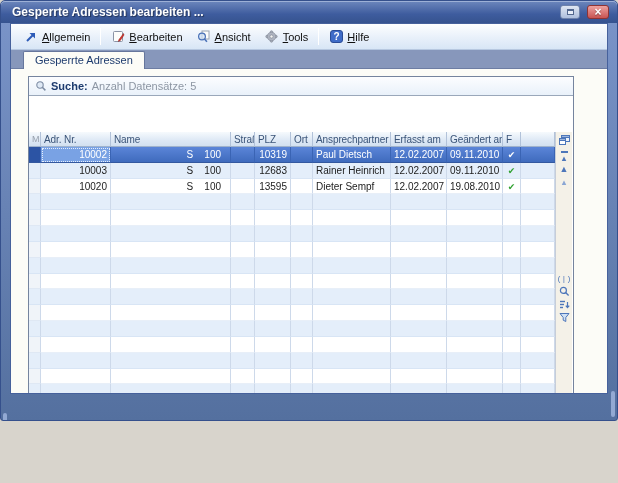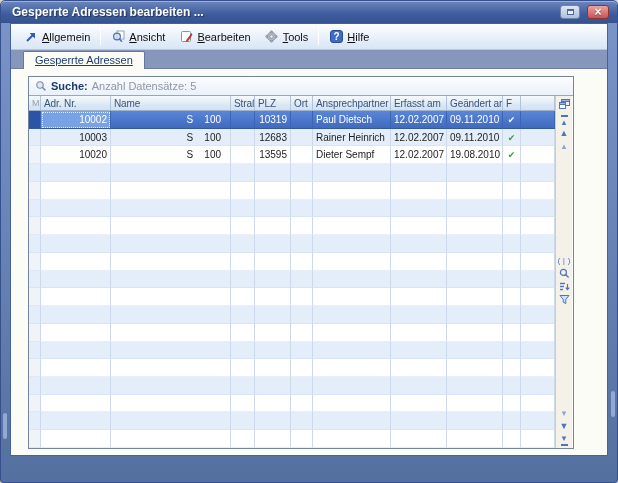--- a/index.html
+++ b/index.html
@@ -1,18 +1,18 @@
 <!DOCTYPE html>
 <html><head>
 <meta charset="utf-8">
 <style>
   html,body{margin:0;padding:0;background:#d8d4cc;font-family:"Liberation Sans","DejaVu Sans",sans-serif;}
   *{box-sizing:border-box;}
 
-  .window{position:relative;width:618px;height:483px;margin:0;
+  .window{position:relative;width:618px;height:421px;margin:0;
     background:linear-gradient(#7b95ca,#54709f);border:1px solid #35508c;
     border-radius:5px 5px 3px 3px;overflow:hidden;}
 
   
   .titlebar{position:absolute;left:0;top:0;right:0;height:22px;
     background:linear-gradient(#6d87bd,#3e5c9e 60%,#36538f);
     display:flex;align-items:center;padding:0 8px 0 11px;border-radius:4px 4px 0 0;
     box-shadow:inset 0 1px 0 #9db0d6;}
   .title{color:#fff;font-size:12px;font-weight:bold;text-shadow:1px 1px 1px rgba(0,0,0,.45);
     flex:1;white-space:nowrap;overflow:hidden;}
@@ -33,28 +33,28 @@
   .mitem{display:flex;align-items:center;gap:4px;padding:3px 7px;font-size:11px;color:#101010;cursor:pointer;border-radius:2px;}
   .mlabel{display:inline-block;}
   .mlabel::first-letter{text-decoration:underline;}
   .msep{width:1px;height:17px;background:#b9c6d8;border-right:1px solid #fff;margin:0 3px;}
   .micon{width:14px;height:13px;display:flex;align-items:center;justify-content:center;}
 
   
   .tabstrip{height:19px;background:#8797bb;flex:0 0 19px;display:flex;align-items:flex-end;
     padding-left:12px;border-bottom:1px solid #6d7da3;}
   .tab{background:#fcfcf7;border:1px solid #66769c;border-bottom:none;border-radius:2px 2px 0 0;
-    font-size:11px;color:#1d3b6e;padding:2px 11px 3px;margin-bottom:-1px;cursor:pointer;position:relative;z-index:2;text-decoration:underline;}
+    font-size:11px;color:#1d3b6e;padding:2px 11px 3px;margin-bottom:-1px;cursor:pointer;position:relative;z-index:2;}
 
   
   .page{flex:1;background:#fcfcf7;position:relative;}
 
   
   .panel{position:absolute;left:17px;top:7px;width:546px;height:373px;
-    border:1px solid #75849e;background:#fff;display:flex;flex-direction:column;}
+    border:1px solid #75849e;background:#fff;display:flex;flex-direction:column;gap:36px;}
 
   .searchrow{flex:0 0 19px;height:19px;background:linear-gradient(#fcfdff,#e9f1fa);
     border-bottom:1px solid #9aa7ba;display:flex;align-items:center;padding:0 6px;gap:4px;}
   .searchrow .slabel{font-size:11px;font-weight:bold;color:#1d3b6e;}
   .searchinput{flex:1;border:none;background:transparent;outline:none;font-size:11px;
     font-style:italic;color:#555;font-family:inherit;padding:0;}
   .searchinput::placeholder{color:#99a3b0;font-style:italic;opacity:1;}
   .count{font-size:11px;color:#8d96a3;white-space:nowrap;}
 
   .gridwrap{flex:1;display:flex;overflow:hidden;}
@@ -121,35 +121,35 @@
               <path d="M2 10 L9 3" stroke="#2e5cb8" stroke-width="2" fill="none"></path>
               <path d="M4.5 2 L10 2 L10 7.5 Z" fill="#2e5cb8"></path>
             </svg>
         </span>
         <span class="mlabel">Allgemein</span>
       </div>
       <div class="msep"></div>
       <div class="mitem">
         <span class="micon">
           <svg width="13" height="13" viewBox="0 0 13 13">
+              <rect x="1.5" y="1.5" width="9" height="10" rx="1" fill="#fdfdfb" stroke="#8a93a5"></rect>
+              <path d="M11.5 3.5 L7 9.5 L6.3 11.5 L8.3 10.5 L12 5 Z" fill="#d9342b" stroke="#8e1f1a" stroke-width=".5"></path>
+            </svg>
+        </span>
+        <span class="mlabel">Bearbeiten</span>
+      </div>
+      <div class="mitem">
+        <span class="micon">
+          <svg width="13" height="13" viewBox="0 0 13 13">
               <rect x="5" y="1" width="7" height="8" fill="#fdfdfb" stroke="#9aa3b2"></rect>
               <circle cx="5" cy="6.5" r="3.4" fill="#cfe0f4" fill-opacity=".7" stroke="#4a72b8" stroke-width="1.2"></circle>
               <line x1="7.4" y1="9" x2="10" y2="11.8" stroke="#4a72b8" stroke-width="1.6"></line>
             </svg>
         </span>
         <span class="mlabel">Ansicht</span>
-      </div>
-      <div class="mitem">
-        <span class="micon">
-          <svg width="13" height="13" viewBox="0 0 13 13">
-              <rect x="1.5" y="1.5" width="9" height="10" rx="1" fill="#fdfdfb" stroke="#8a93a5"></rect>
-              <path d="M11.5 3.5 L7 9.5 L6.3 11.5 L8.3 10.5 L12 5 Z" fill="#d9342b" stroke="#8e1f1a" stroke-width=".5"></path>
-            </svg>
-        </span>
-        <span class="mlabel">Bearbeiten</span>
       </div>
       <div class="mitem">
         <span class="micon">
           <svg width="13" height="13" viewBox="0 0 13 13">
               <g fill="#aeb4c0" stroke="#7d8494" stroke-width=".6">
                 <rect x="5.3" y="0.8" width="2.4" height="11.4" rx="1"></rect>
                 <rect x="0.8" y="5.3" width="11.4" height="2.4" rx="1"></rect>
                 <rect x="2.2" y="2.2" width="8.6" height="8.6" rx="4.3"></rect>
               </g>
               <circle cx="6.5" cy="6.5" r="1.6" fill="#f3f3f0" stroke="#7d8494" stroke-width=".6"></circle>

